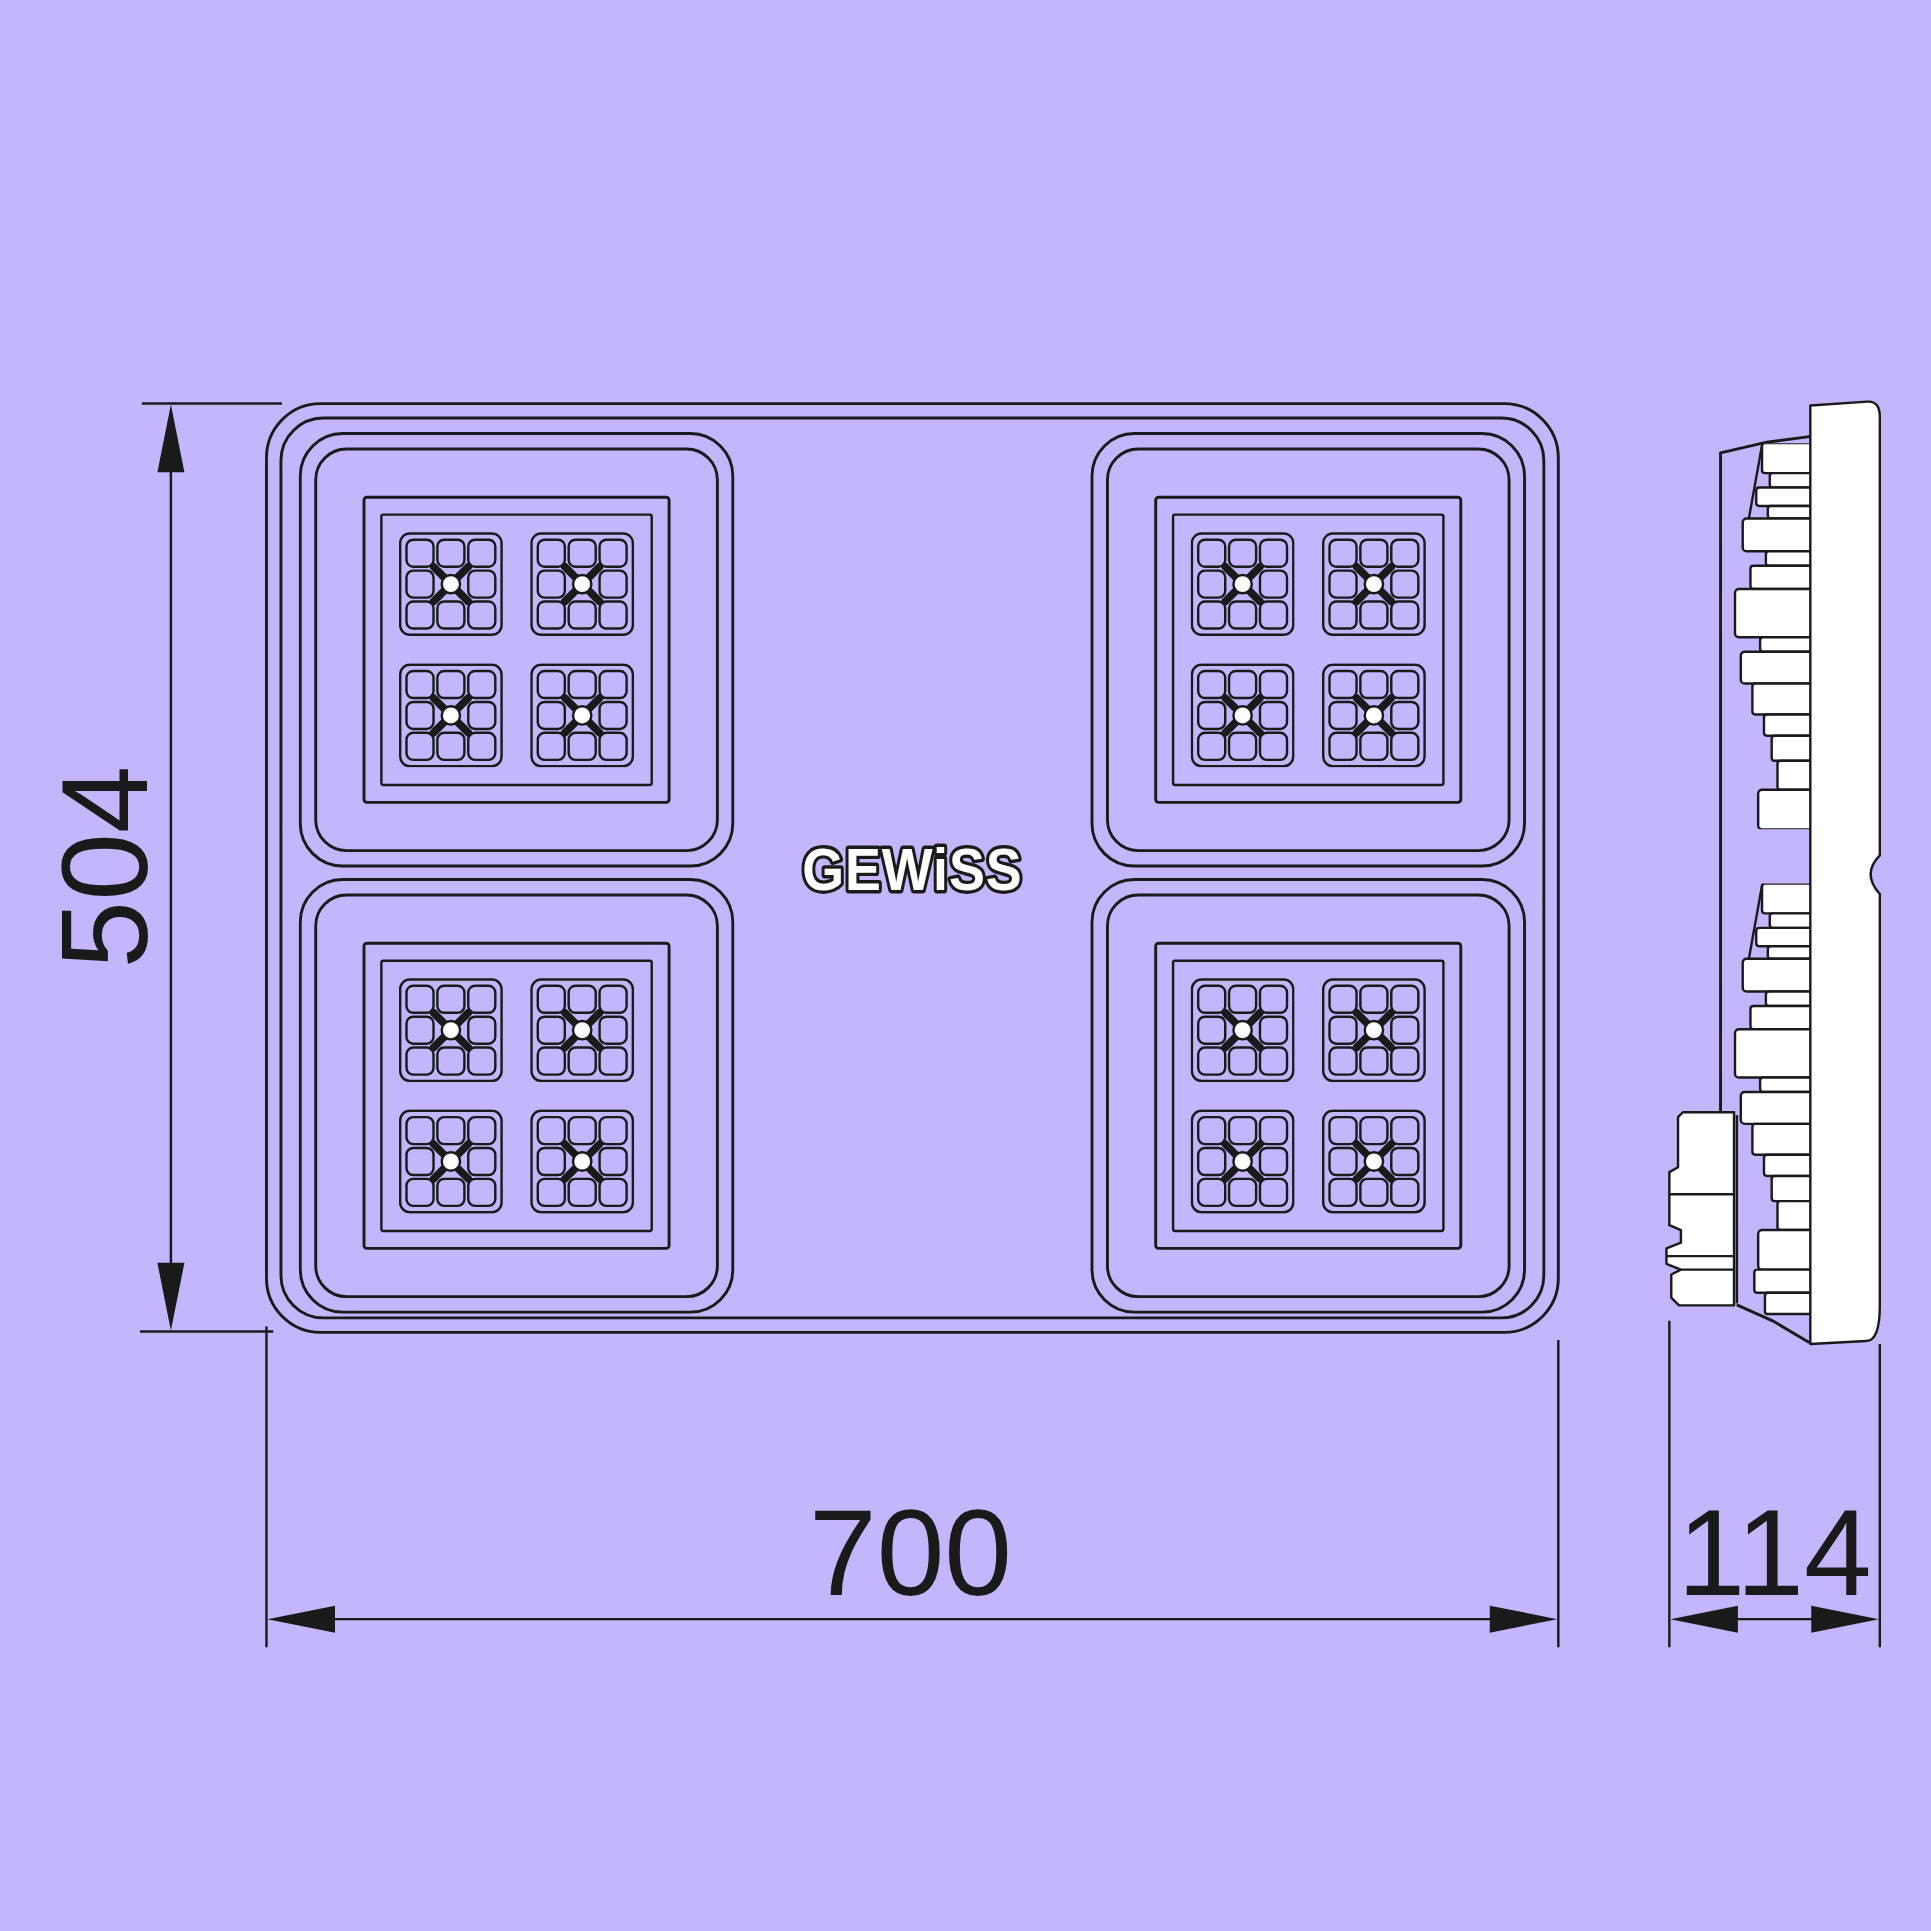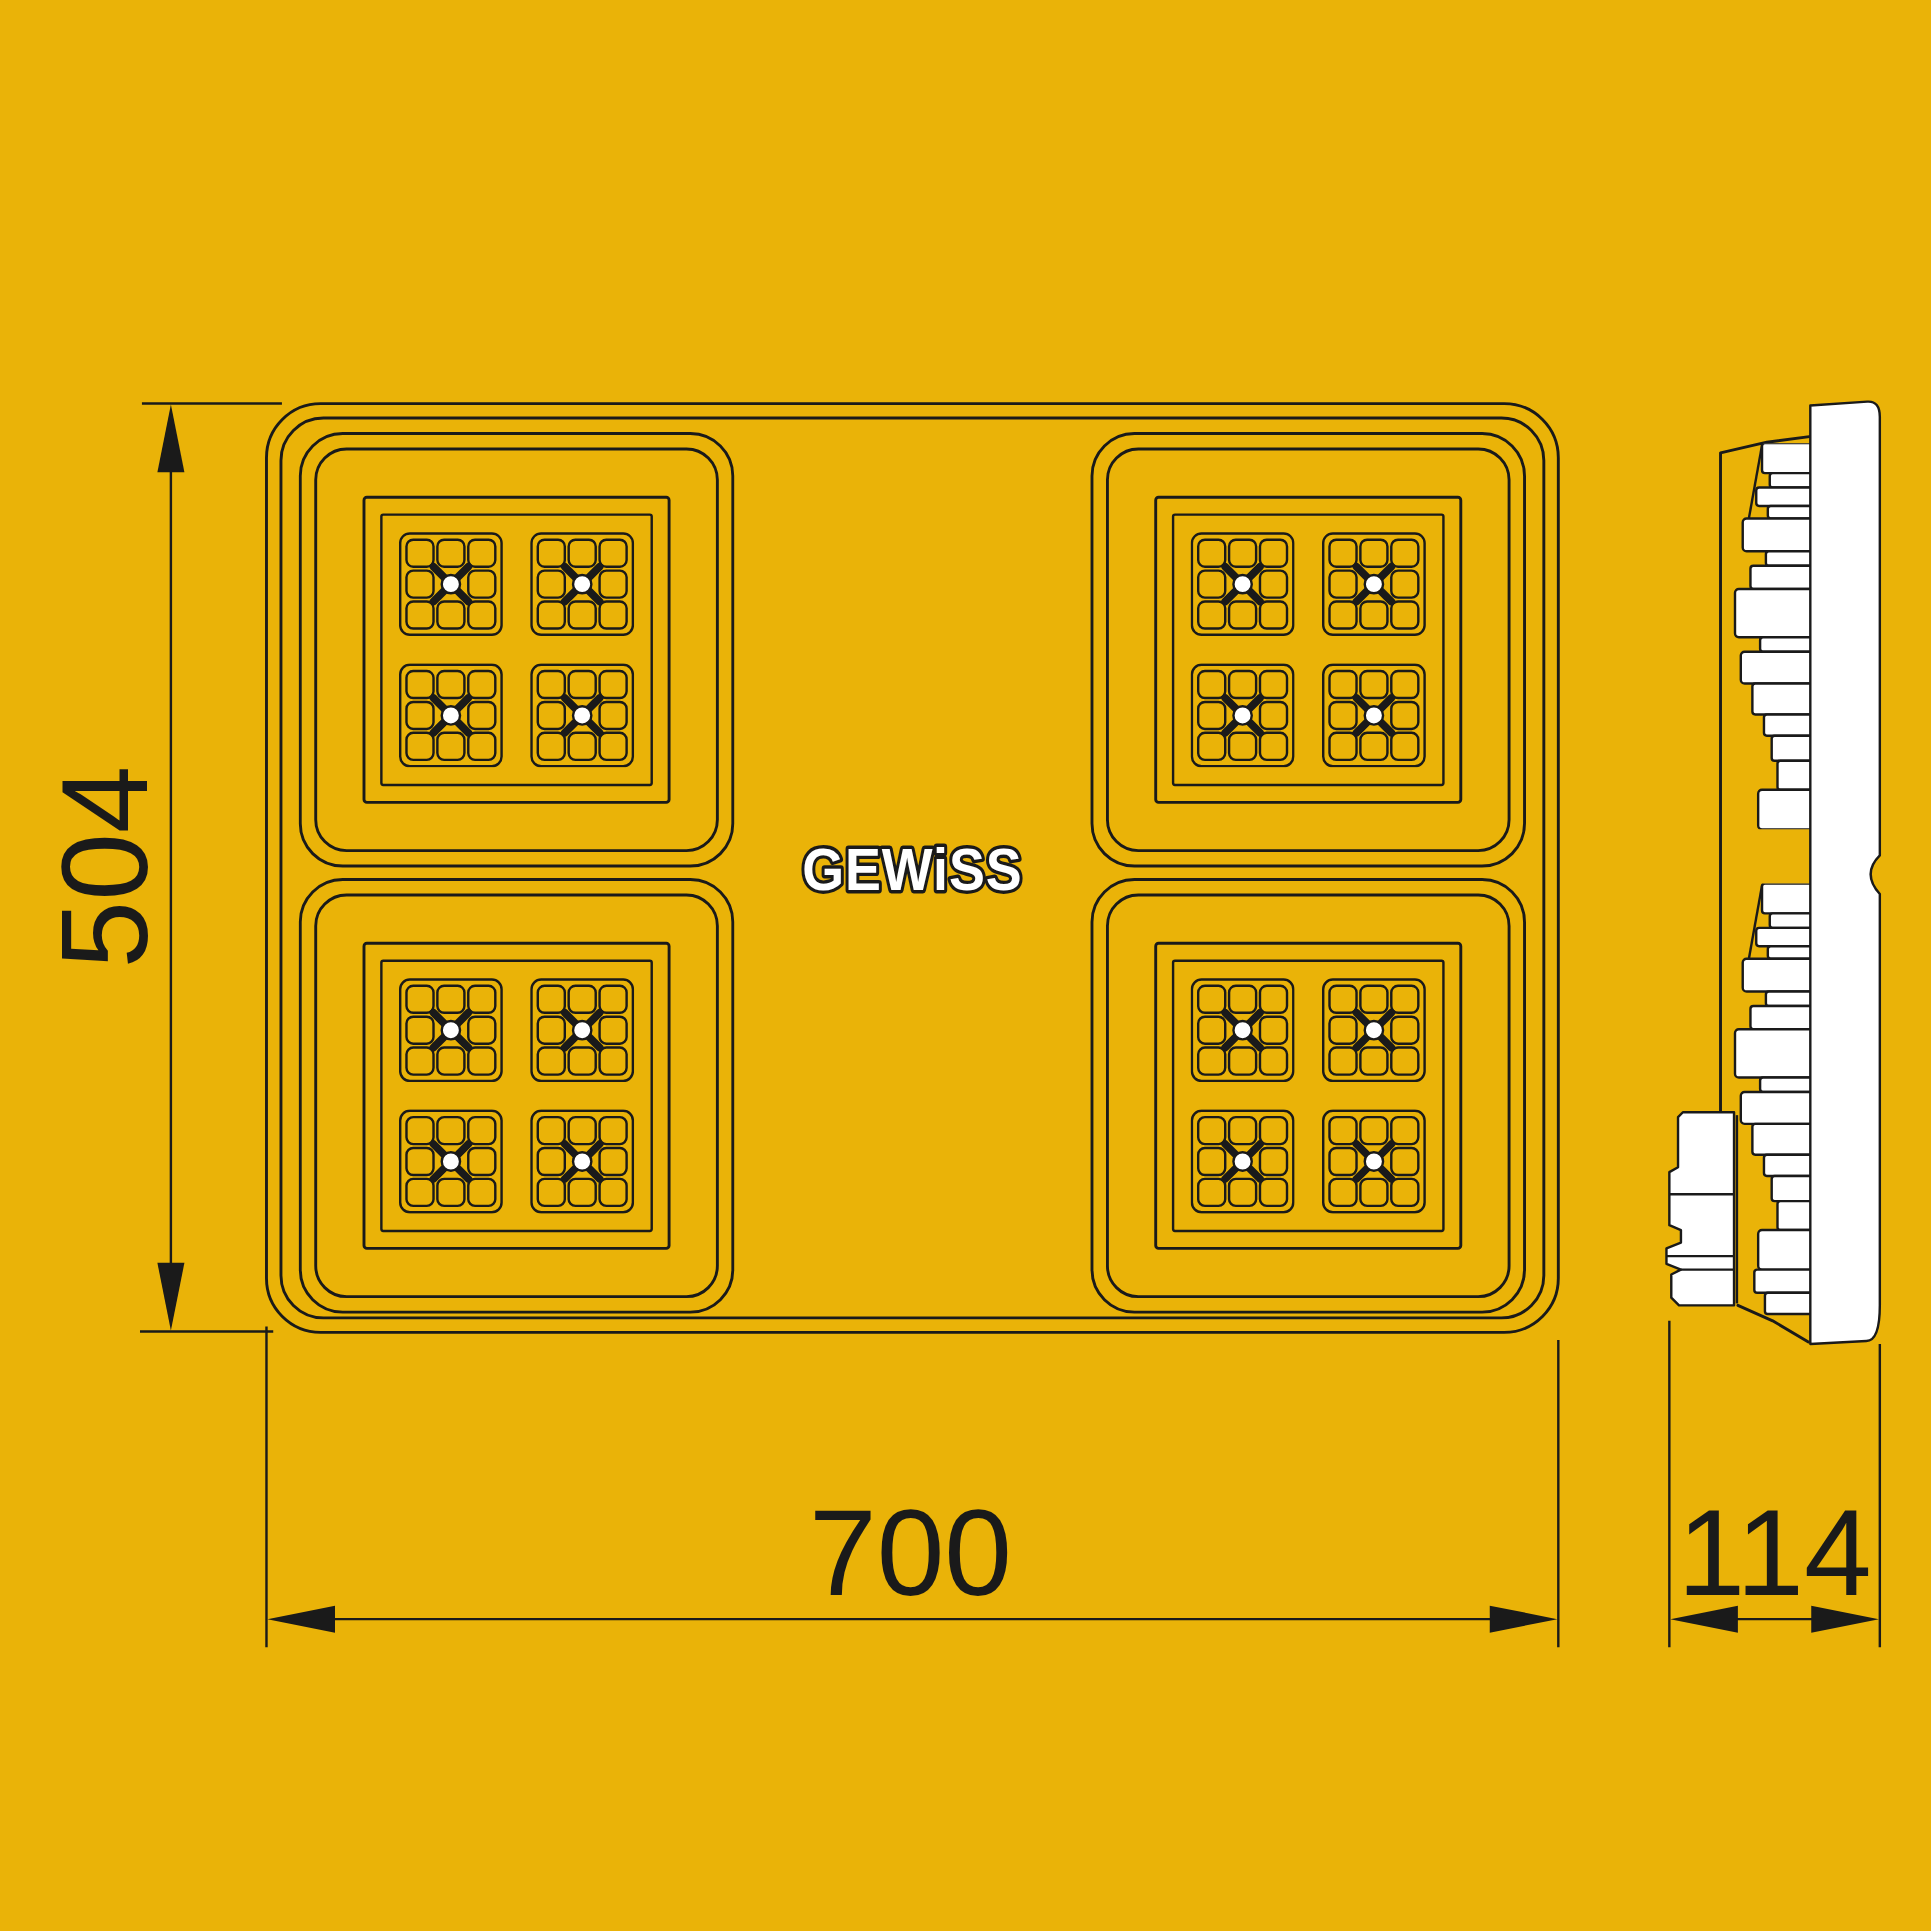--- a/index.html
+++ b/index.html
@@ -1,19 +1,19 @@
 <!DOCTYPE html>
 <html><head>
 <meta charset="utf-8">
 <style>
   html,body{margin:0;padding:0;background:#ffffff;}
   .canvas{
     position:relative;
     width:1931px;height:1931px;
-    background:#eab308;
+    background:#c4b5fd;
     font-family:"Liberation Sans", sans-serif;
     overflow:hidden;
   }
   svg{position:absolute;inset:0;display:block;}
   .ln{stroke:#1a1a1a;stroke-width:3;fill:none;stroke-linejoin:round;stroke-linecap:round;}
   .ln-thin{stroke:#1a1a1a;stroke-width:2.5;fill:none;stroke-linejoin:round;}
   .solid{fill:#1a1a1a;stroke:none;}
   .white{fill:#ffffff;stroke:#1a1a1a;stroke-width:2.5;stroke-linejoin:round;}
   .dim-text{
     font-family:"Liberation Sans", sans-serif;

